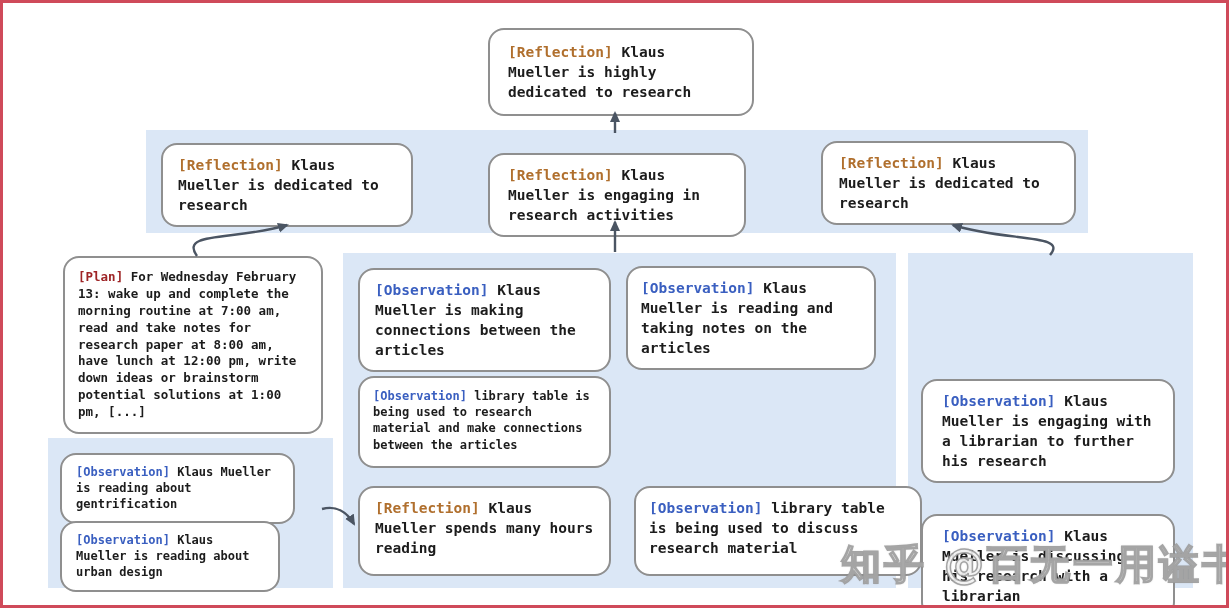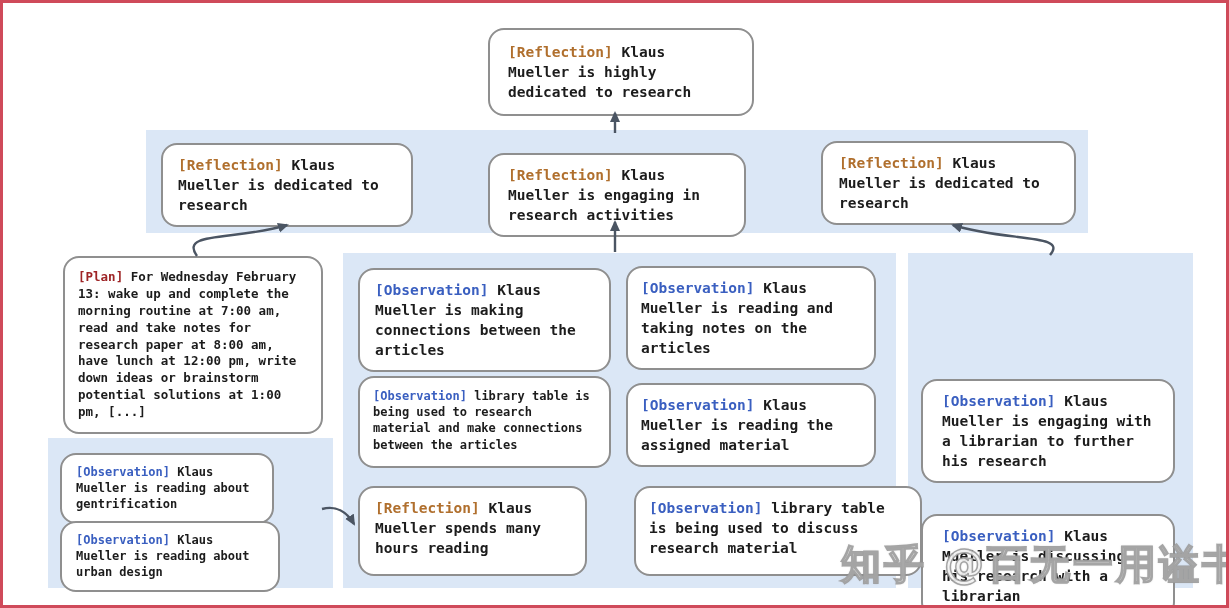--- a/index.html
+++ b/index.html
@@ -63,42 +63,39 @@
     <span class="lbl reflection">[Reflection]</span> <span>Klaus Mueller is engaging in research activities</span>
   </div>
   <div class="node" style="left:818px;top:138px;width:255px;min-height:73px;padding:10px 16px;">
     <span class="lbl reflection">[Reflection]</span> <span>Klaus Mueller is dedicated to research</span>
   </div>
 
   <div class="node sm" style="left:60px;top:253px;width:260px;min-height:164px;padding:11px 13px;font-size:12.5px;">
     <span class="lbl plan">[Plan]</span> <span>For Wednesday February 13: wake up and complete the morning routine at 7:00 am, read and take notes for research paper at 8:00 am, have lunch at 12:00 pm, write down ideas or brainstorm potential solutions at 1:00 pm, [...]</span>
   </div>
 
-  <div class="node sm" style="left:57px;top:450px;width:214px;min-height:54px;padding:9px 14px;">
+  <div class="node sm" style="left:57px;top:450px;width:235px;min-height:54px;padding:9px 14px;">
     <span class="lbl observation">[Observation]</span> <span>Klaus Mueller is reading about gentrification</span>
   </div>
   <div class="node sm" style="left:57px;top:518px;width:220px;min-height:55px;padding:9px 14px;">
     <span class="lbl observation">[Observation]</span> <span>Klaus Mueller is reading about urban design</span>
   </div>
 
   <div class="node" style="left:355px;top:265px;width:253px;min-height:90px;">
     <span class="lbl observation">[Observation]</span> <span>Klaus Mueller is making connections between the articles</span>
   </div>
   <div class="node sm" style="left:355px;top:373px;width:253px;min-height:92px;padding:10px 13px;">
     <span class="lbl observation">[Observation]</span> <span>library table is being used to research material and make connections between the articles</span>
   </div>
-  <div class="node" style="left:355px;top:483px;width:229px;min-height:90px;">
+  <div class="node" style="left:355px;top:483px;width:253px;min-height:90px;">
     <span class="lbl reflection">[Reflection]</span> <span>Klaus Mueller spends many hours reading</span>
   </div>
 
   <div class="node" style="left:623px;top:263px;width:250px;min-height:92px;padding:10px 13px;">
     <span class="lbl observation">[Observation]</span> <span>Klaus Mueller is reading and taking notes on the articles</span>
-  </div>
-  <div class="node" style="left:623px;top:380px;width:250px;min-height:83px;padding:10px 13px;">
-    <span class="lbl observation">[Observation]</span> <span>Klaus Mueller is reading the assigned material</span>
   </div>
   <div class="node" style="left:623px;top:483px;width:288px;min-height:90px;padding:10px 13px;margin-left:8px;">
     <span class="lbl observation">[Observation]</span> <span>library table is being used to discuss research material</span>
   </div>
 
   <div class="node" style="left:918px;top:376px;width:254px;min-height:89px;padding:10px 19px;">
     <span class="lbl observation">[Observation]</span> <span>Klaus Mueller is engaging with a librarian to further his research</span>
   </div>
   <div class="node" style="left:918px;top:483px;width:254px;min-height:92px;padding:10px 19px;margin-top:28px;">
     <span class="lbl observation">[Observation]</span> <span>Klaus Mueller is discussing his research with a librarian</span>

